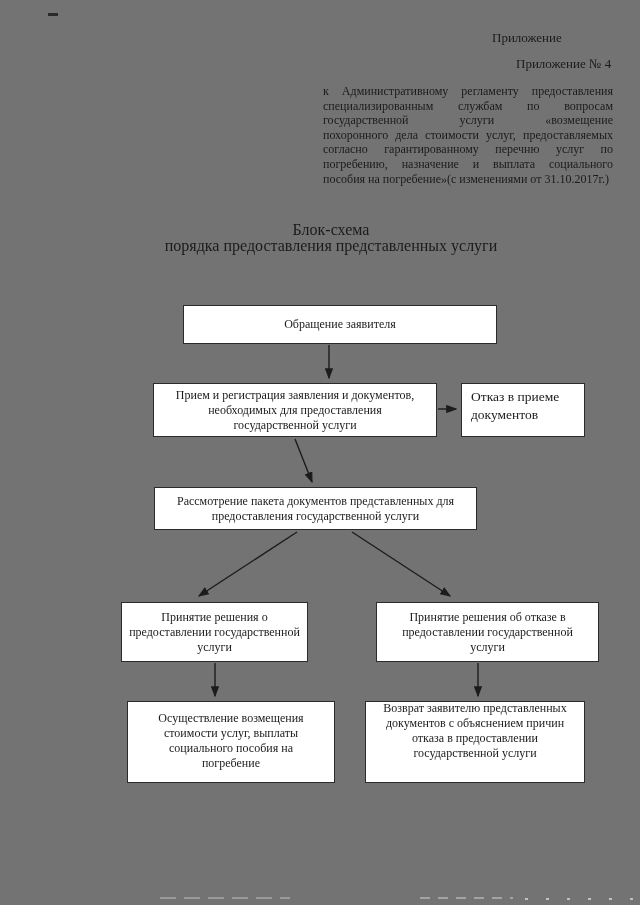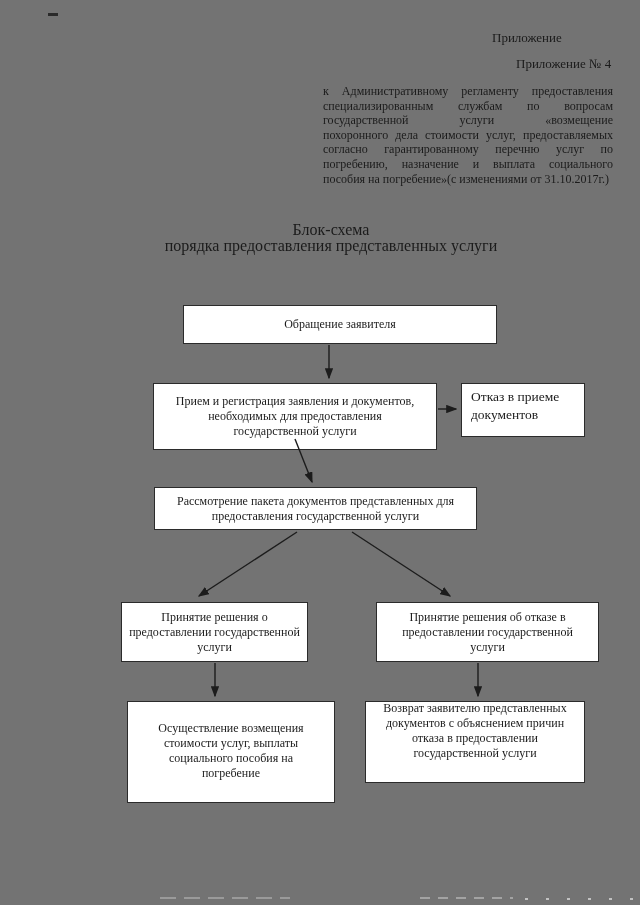--- a/index.html
+++ b/index.html
@@ -24,29 +24,29 @@
   .node{
     position:absolute;box-sizing:border-box;background:#fff;
     border:1.5px solid #2b2b2b;
     display:flex;align-items:center;justify-content:center;
   }
   .node .txt{
     white-space:pre-line;text-align:center;
     font-size:12px;line-height:15px;
   }
   .n-appeal   {left:183px;top:305px;width:314px;height:39px;}
-  .n-reception{left:153px;top:383px;width:284px;height:67px;}
+  .n-reception{left:153px;top:383px;width:284px;height:54px;}
   .n-refusal  {left:461px;top:383px;width:124px;height:54px;
                align-items:flex-start;justify-content:flex-start;
                padding:4px 4px 0 9px;}
   .n-refusal .txt{text-align:left;font-size:13.5px;line-height:18px;}
   .n-review   {left:154px;top:487px;width:323px;height:43px;}
   .n-grant    {left:121px;top:602px;width:187px;height:60px;}
   .n-deny     {left:376px;top:602px;width:223px;height:60px;}
-  .n-reimb    {left:127px;top:701px;width:208px;height:102px;padding-bottom:3px;}
+  .n-reimb    {left:127px;top:701px;width:208px;height:82px;padding-bottom:3px;}
   .n-return   {left:365px;top:701px;width:220px;height:82px;padding-bottom:22px;}
   
   .arrows{position:absolute;left:0;top:0;width:640px;height:905px;pointer-events:none;}
   .arrows line{stroke:#1c1c1c;stroke-width:1.4;}
   
   .artifact-dash{position:absolute;left:48px;top:13px;width:10px;height:3px;background:#2a2a2a;}
   .noise{position:absolute;height:2px;}
   .noise1{left:160px;top:897px;width:130px;
     background:repeating-linear-gradient(90deg,#9a9a9a 0 16px,transparent 16px 24px);}
   .noise2{left:420px;top:897px;width:93px;

